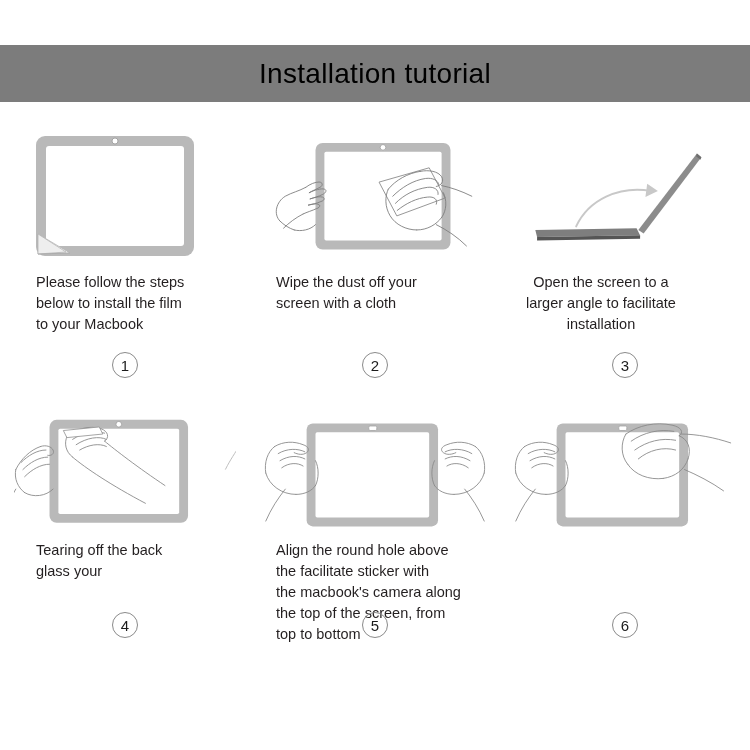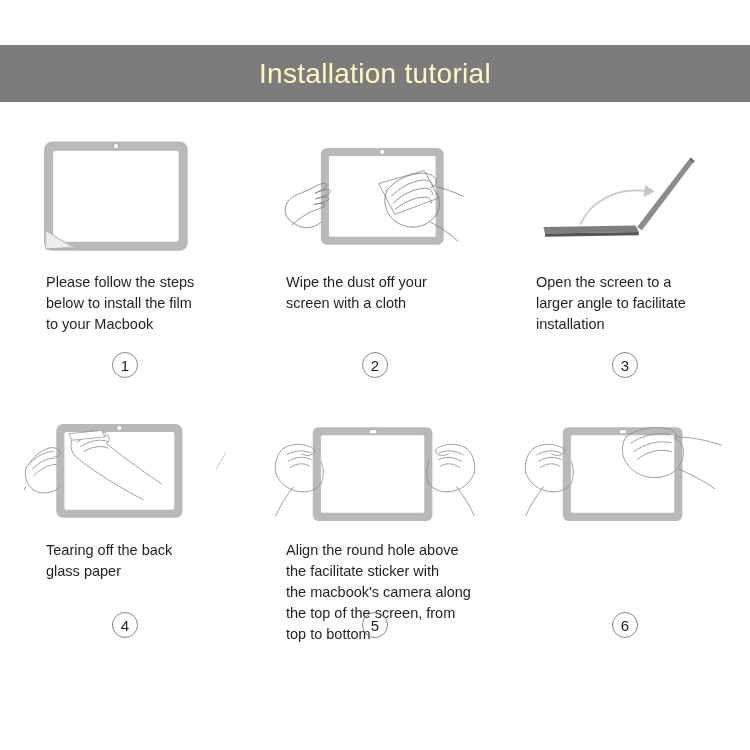--- a/index.html
+++ b/index.html
@@ -21,41 +21,41 @@
     left: 0;
     top: 45px;
     width: 750px;
     height: 57px;
     background: #7c7c7c;
     display: flex;
     align-items: center;
     justify-content: center;
   }
   .header-title {
-    color: #fef9c3;
+    color: #000000;
     font-size: 28px;
     font-weight: 400;
     letter-spacing: 0.3px;
     line-height: 1;
   }
 
   
   .grid {
     position: absolute;
     left: 0;
     top: 128px;
     width: 750px;
     display: grid;
     grid-template-columns: 250px 250px 250px;
     grid-template-rows: 268px 268px;
   }
   .panel {
     position: relative;
     box-sizing: border-box;
-    padding: 0 24px;
+    padding: 0 14px;
     display: flex;
     flex-direction: column;
     align-items: flex-start;
   }
 
   .art {
     width: 100%;
     height: 140px;
     display: block;
   }
@@ -93,21 +93,21 @@
     justify-content: center;
     font-size: 15px;
     color: #1b1b1b;
     line-height: 1;
     box-sizing: border-box;
   }
 
   
   .panel.p1 .caption, .panel.p4 .caption { padding-left: 22px; }
   .panel.p2 .caption, .panel.p5 .caption { padding-left: 12px; }
-  .panel.p3 .caption, .panel.p6 .caption { padding-left: 12px; }
+  .panel.p3 .caption, .panel.p6 .caption { padding-left: 12px; text-align: center; }
 </style>
 </head>
 <body>
 
 <div class="header-band">
   <div class="header-title">Installation tutorial</div>
 </div>
 
 <div class="grid">
 
@@ -218,21 +218,21 @@
         <path d="M102 42 C114 52 140 72 170 92"></path>
 
         <path d="M56 30 L96 26 L100 34 L60 38 Z" fill="#ffffff" stroke="#9a9a9a"></path>
       </g>
 
       <g fill="none" stroke="#bdbdbd" stroke-width="1.1">
         <path d="M238 74 C244 62 250 54 252 50"></path>
       </g>
     </svg>
     <div class="caption">Tearing off the back
-glass paper</div>
+glass your</div>
     <div class="step-wrap">
       <div class="step-circle">4</div>
     </div>
   </div>
 
   <div class="panel p5">
     <svg class="art" viewBox="0 0 250 140">
 
       <rect x="48" y="22" width="148" height="116" rx="7" ry="7" fill="#b9b9b9"></rect>
       <rect x="58" y="32" width="128" height="96" rx="2" ry="2" fill="#ffffff"></rect>

